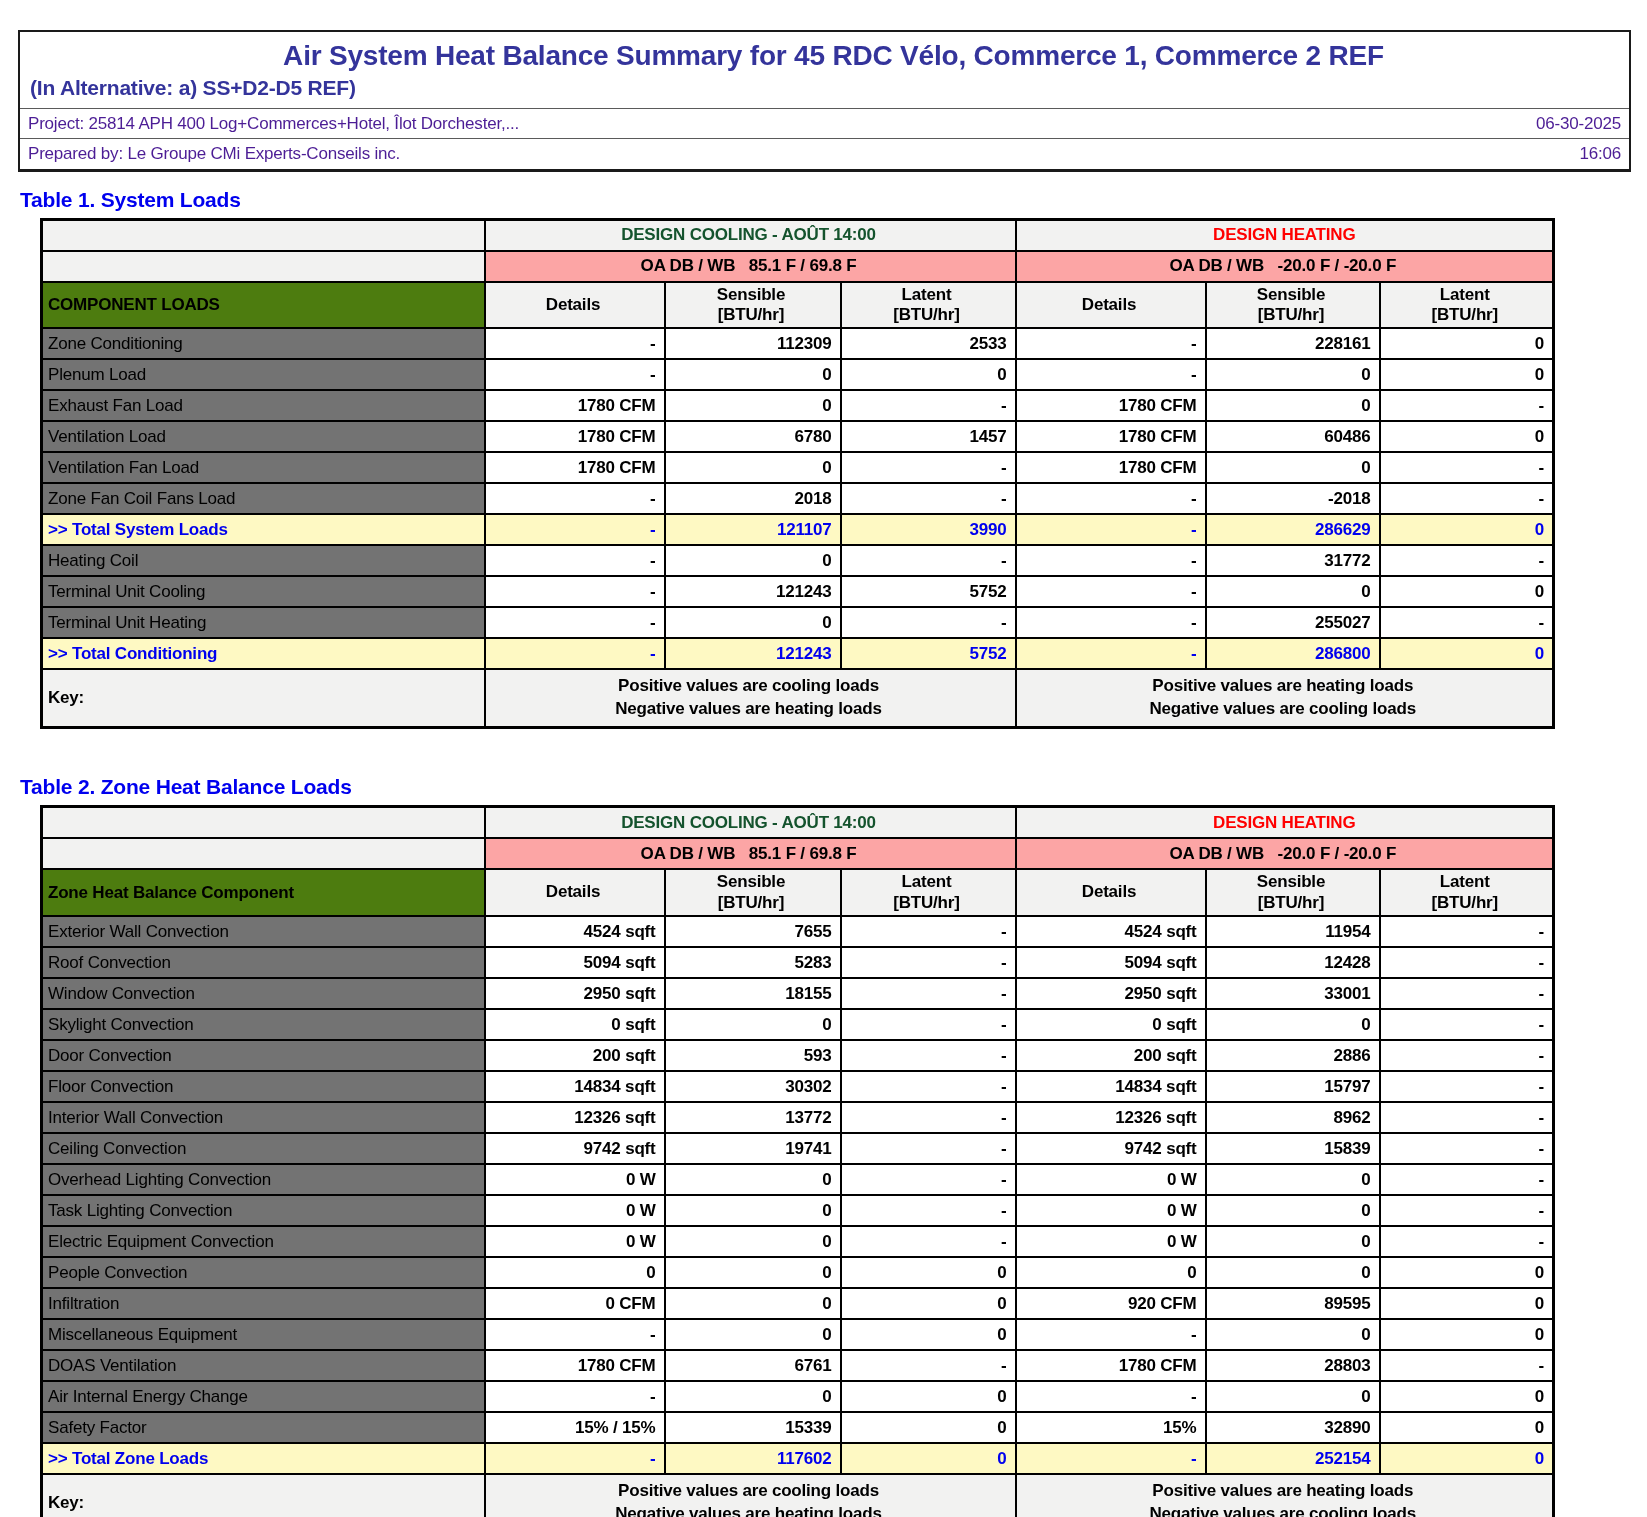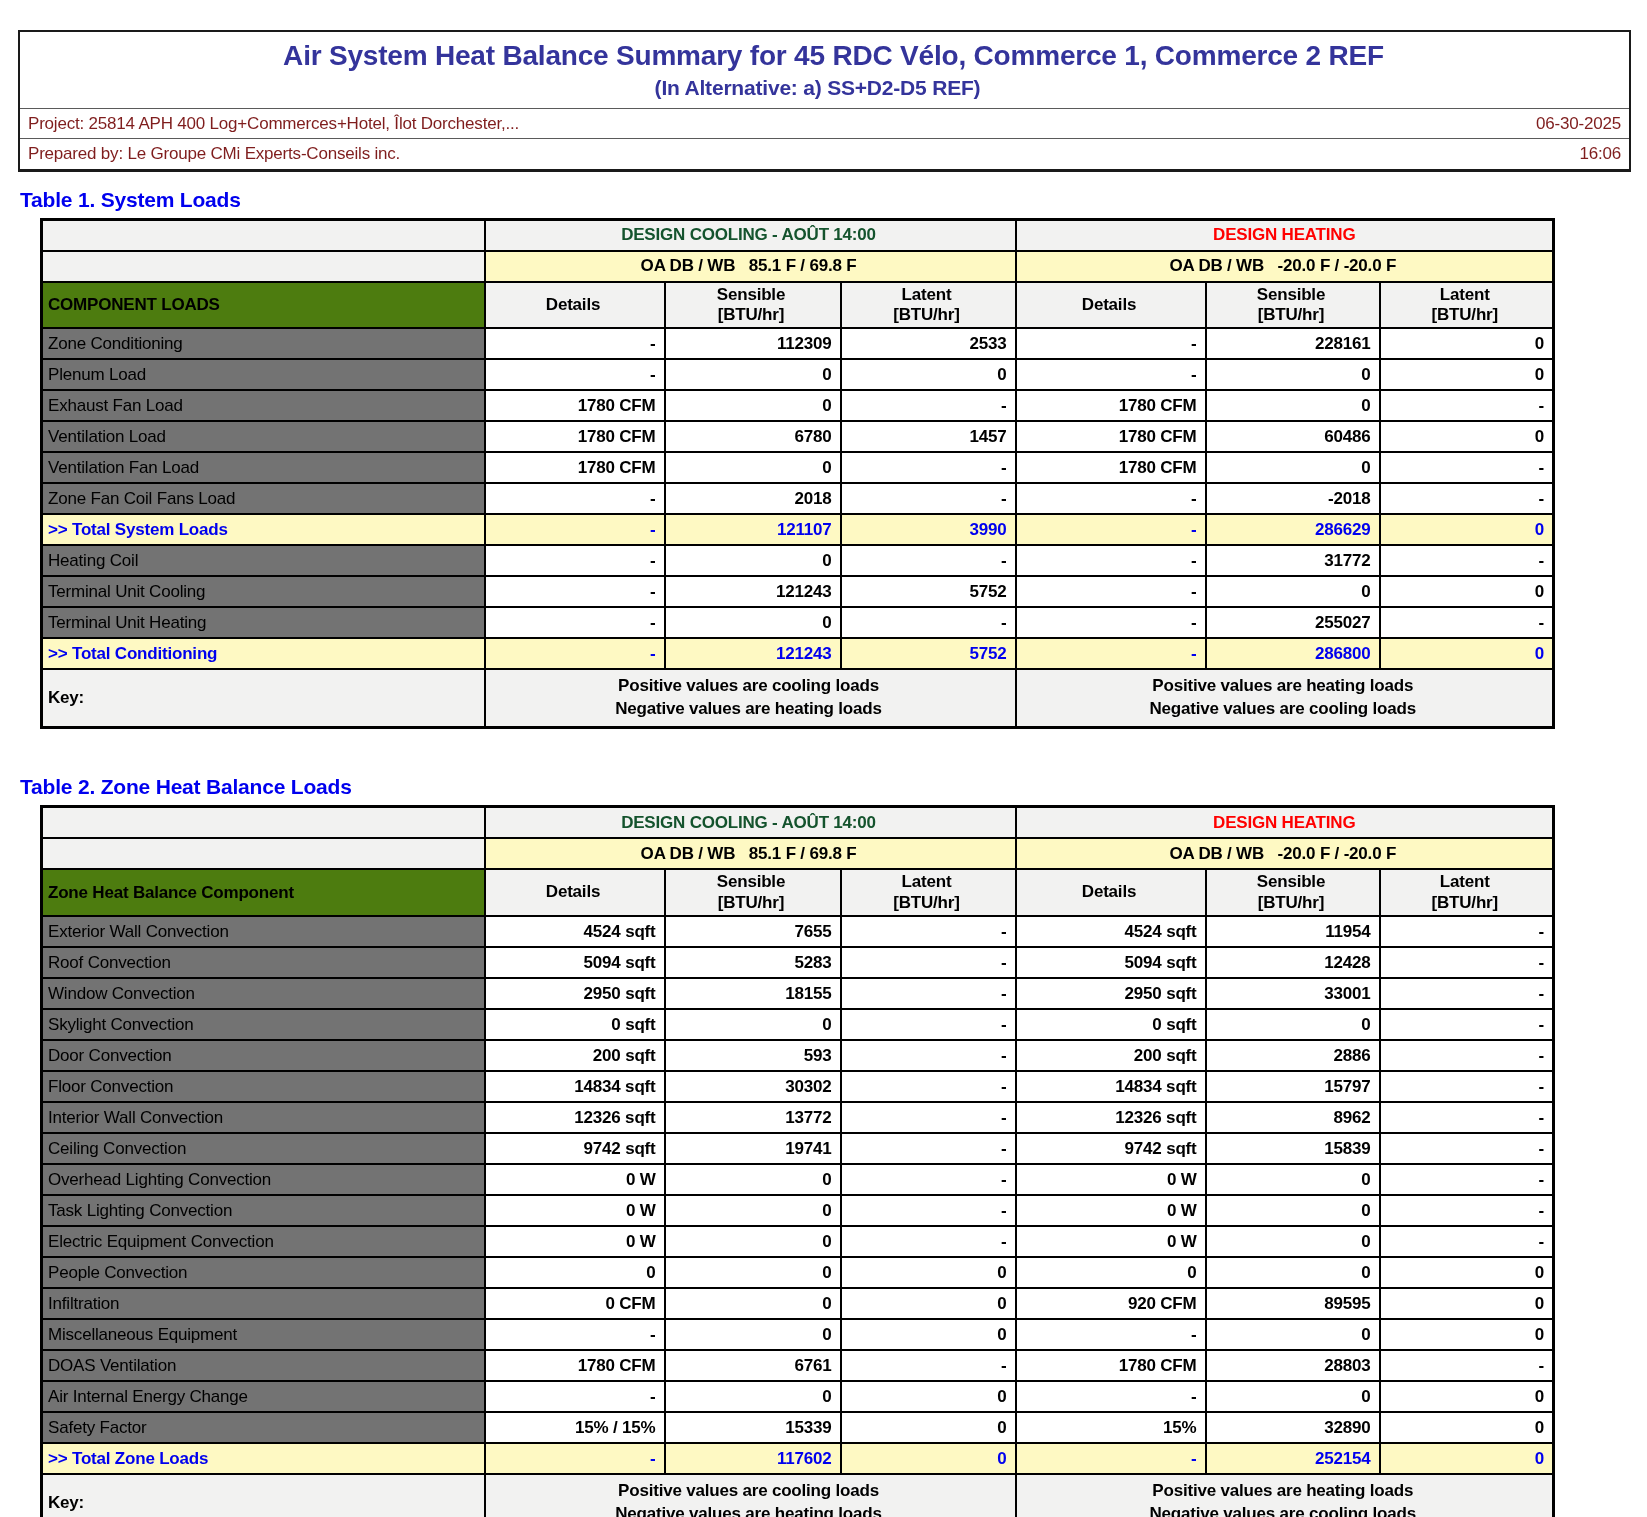--- a/index.html
+++ b/index.html
@@ -17,34 +17,33 @@
     padding:0;
   }
   .report-title{
     text-align:center;
     font-weight:bold;
     font-size:28px;
     color:#34349B;
     padding:8px 10px 2px 28px;
   }
   .report-subtitle{
-    text-align:center;
     font-weight:bold;
     font-size:21px;
     color:#34349B;
     padding:2px 24px 8px 10px;
   }
   .meta-row{
     display:flex;
     justify-content:space-between;
     align-items:center;
     border-top:1px solid #5a5a5a;
     padding:4px 8px;
     font-size:17px;
-    color:#7f1d1d;
+    color:#4c1d95;
     line-height:1.25;
   }
   
   .tbl-caption{
     margin:16px 0 6px 20px;
     font-size:21px;
     font-weight:bold;
     color:#0000EE;
   }
   .tbl-caption.second{margin-top:46px;}
@@ -65,21 +64,21 @@
   }
   td.empty{background:#f2f2f1;}
   td.grouphdr{
     background:#f2f2f1;
     text-align:center;
     font-weight:bold;
   }
   td.grouphdr.cool{color:#14532d;}
   td.grouphdr.heat{color:#FF0000;padding-left:8px;}
   td.oa{
-    background:#fef9c3;
+    background:#fca5a5;
     text-align:center;
     font-weight:bold;
     white-space:pre;
   }
   td.colhdr{
     background:#f2f2f1;
     text-align:center;
     font-weight:bold;
     line-height:1.2;
     height:52px;

